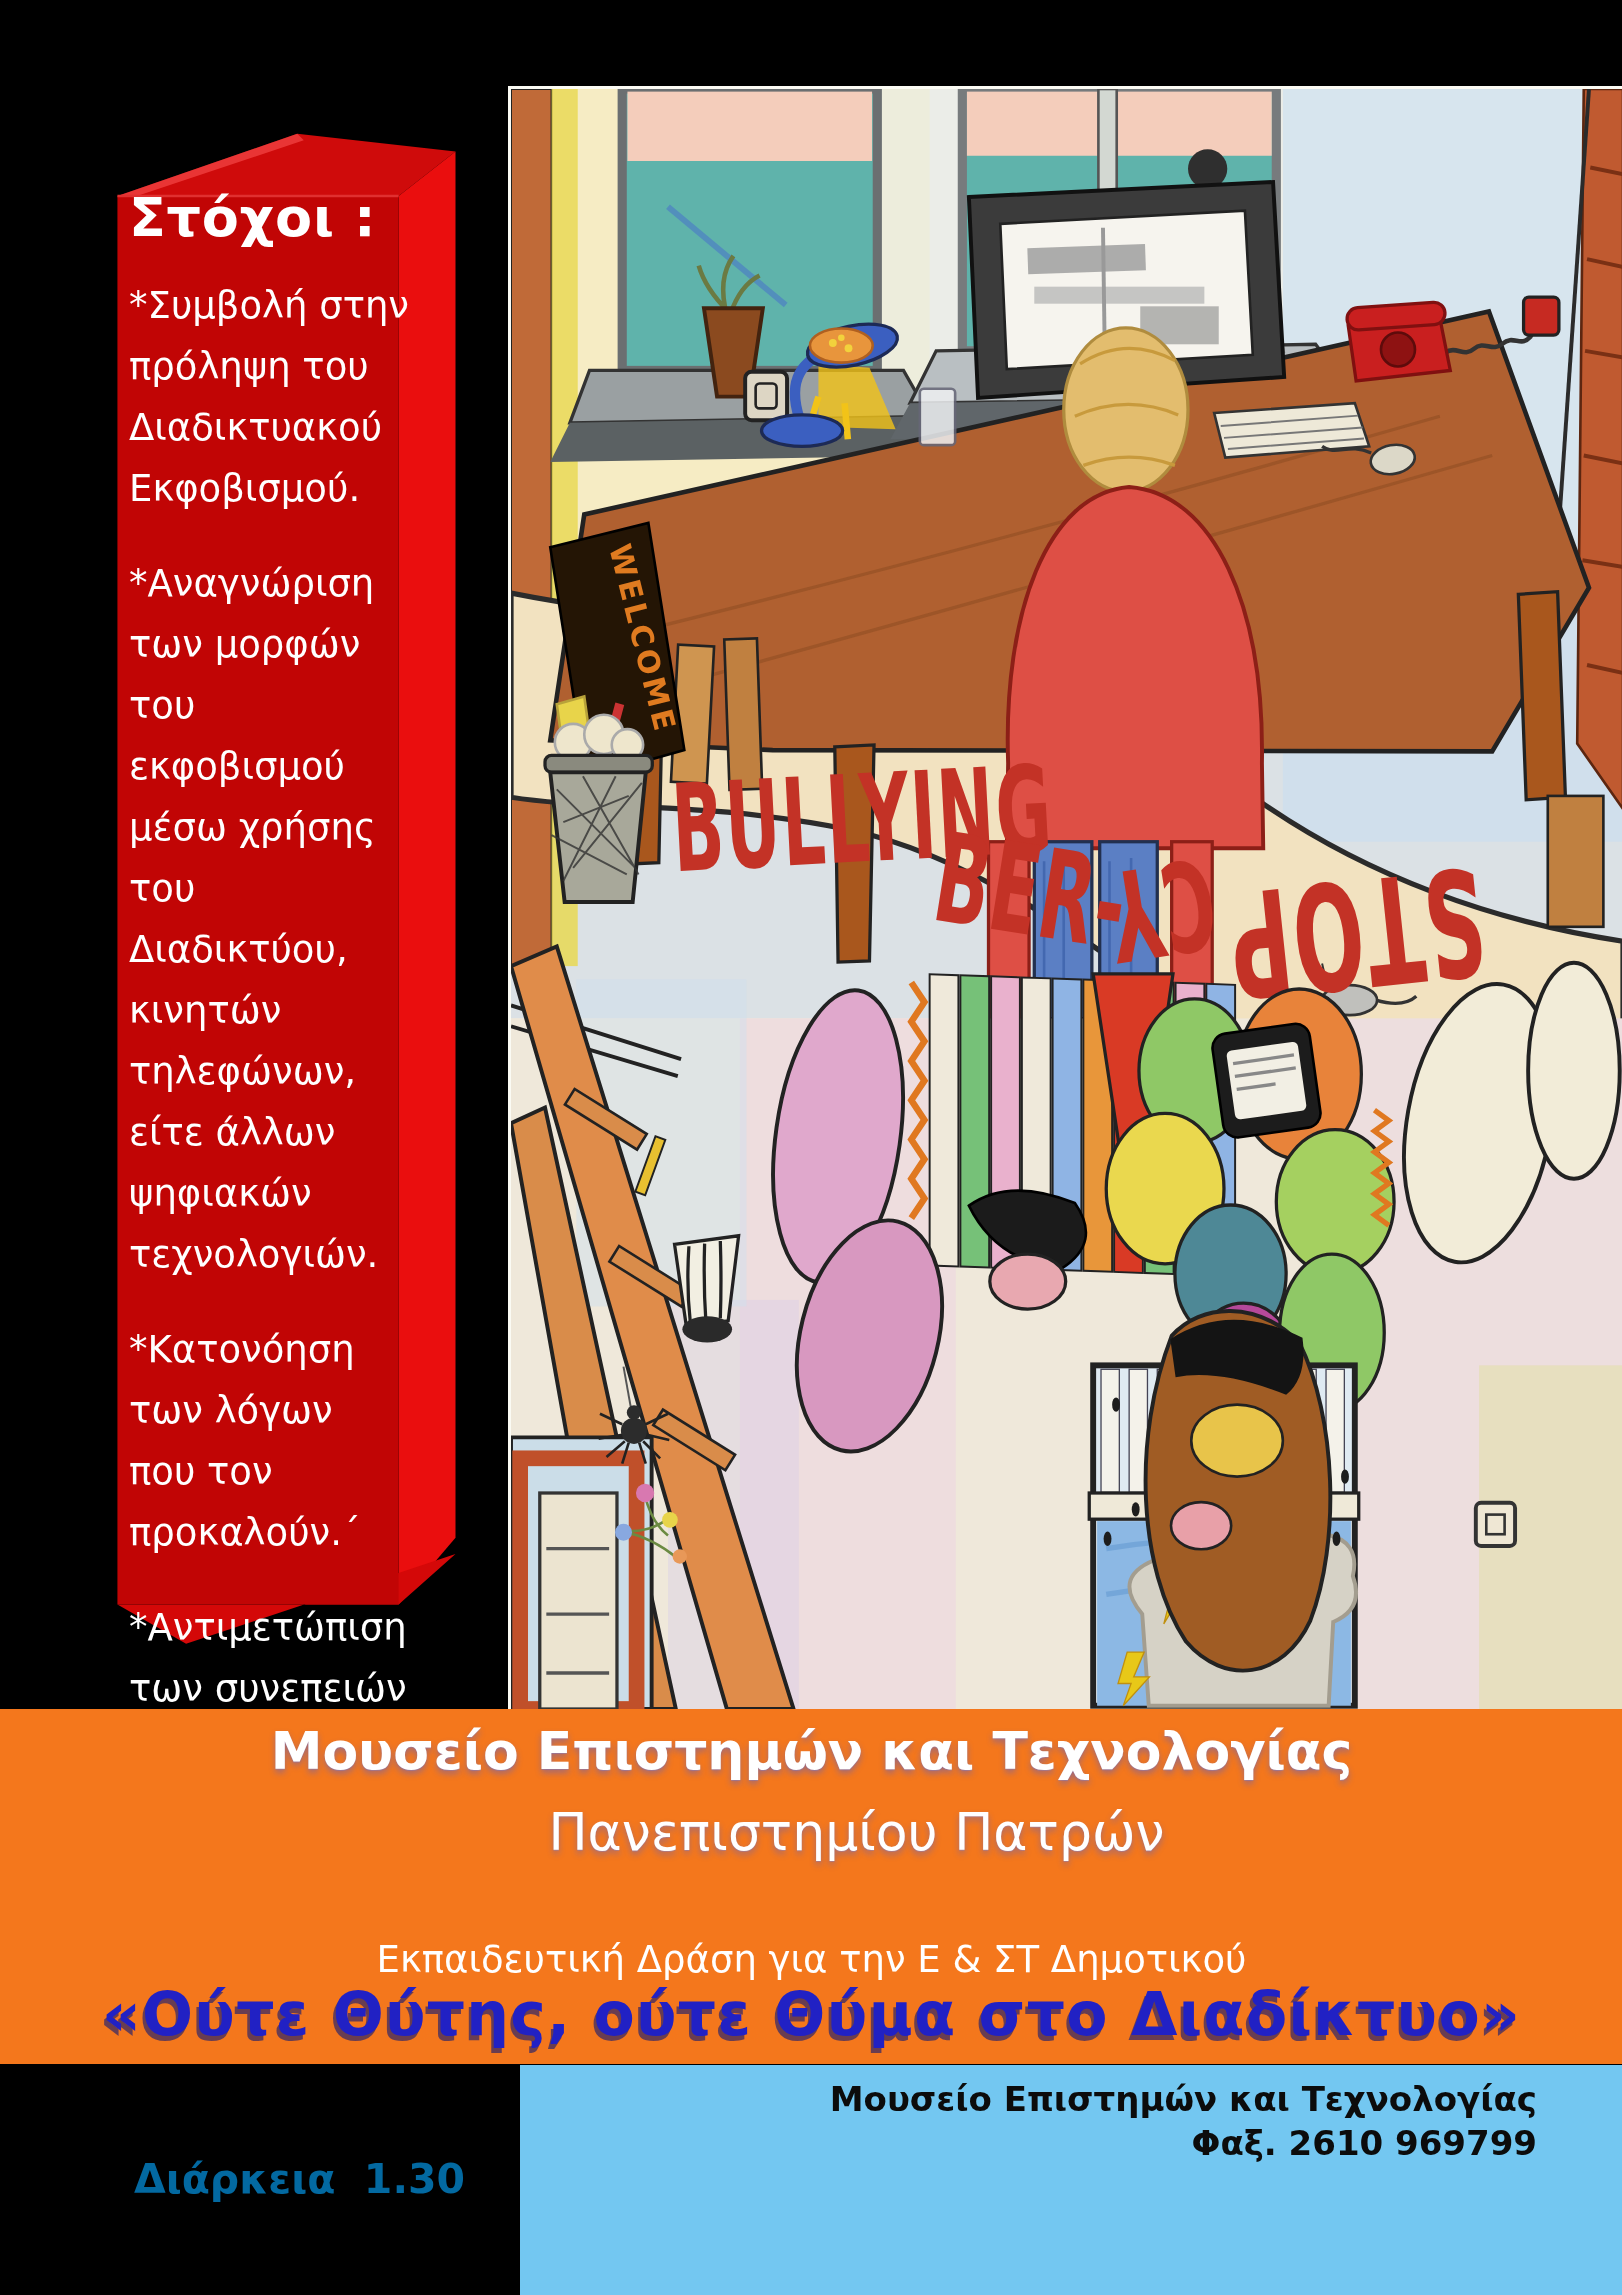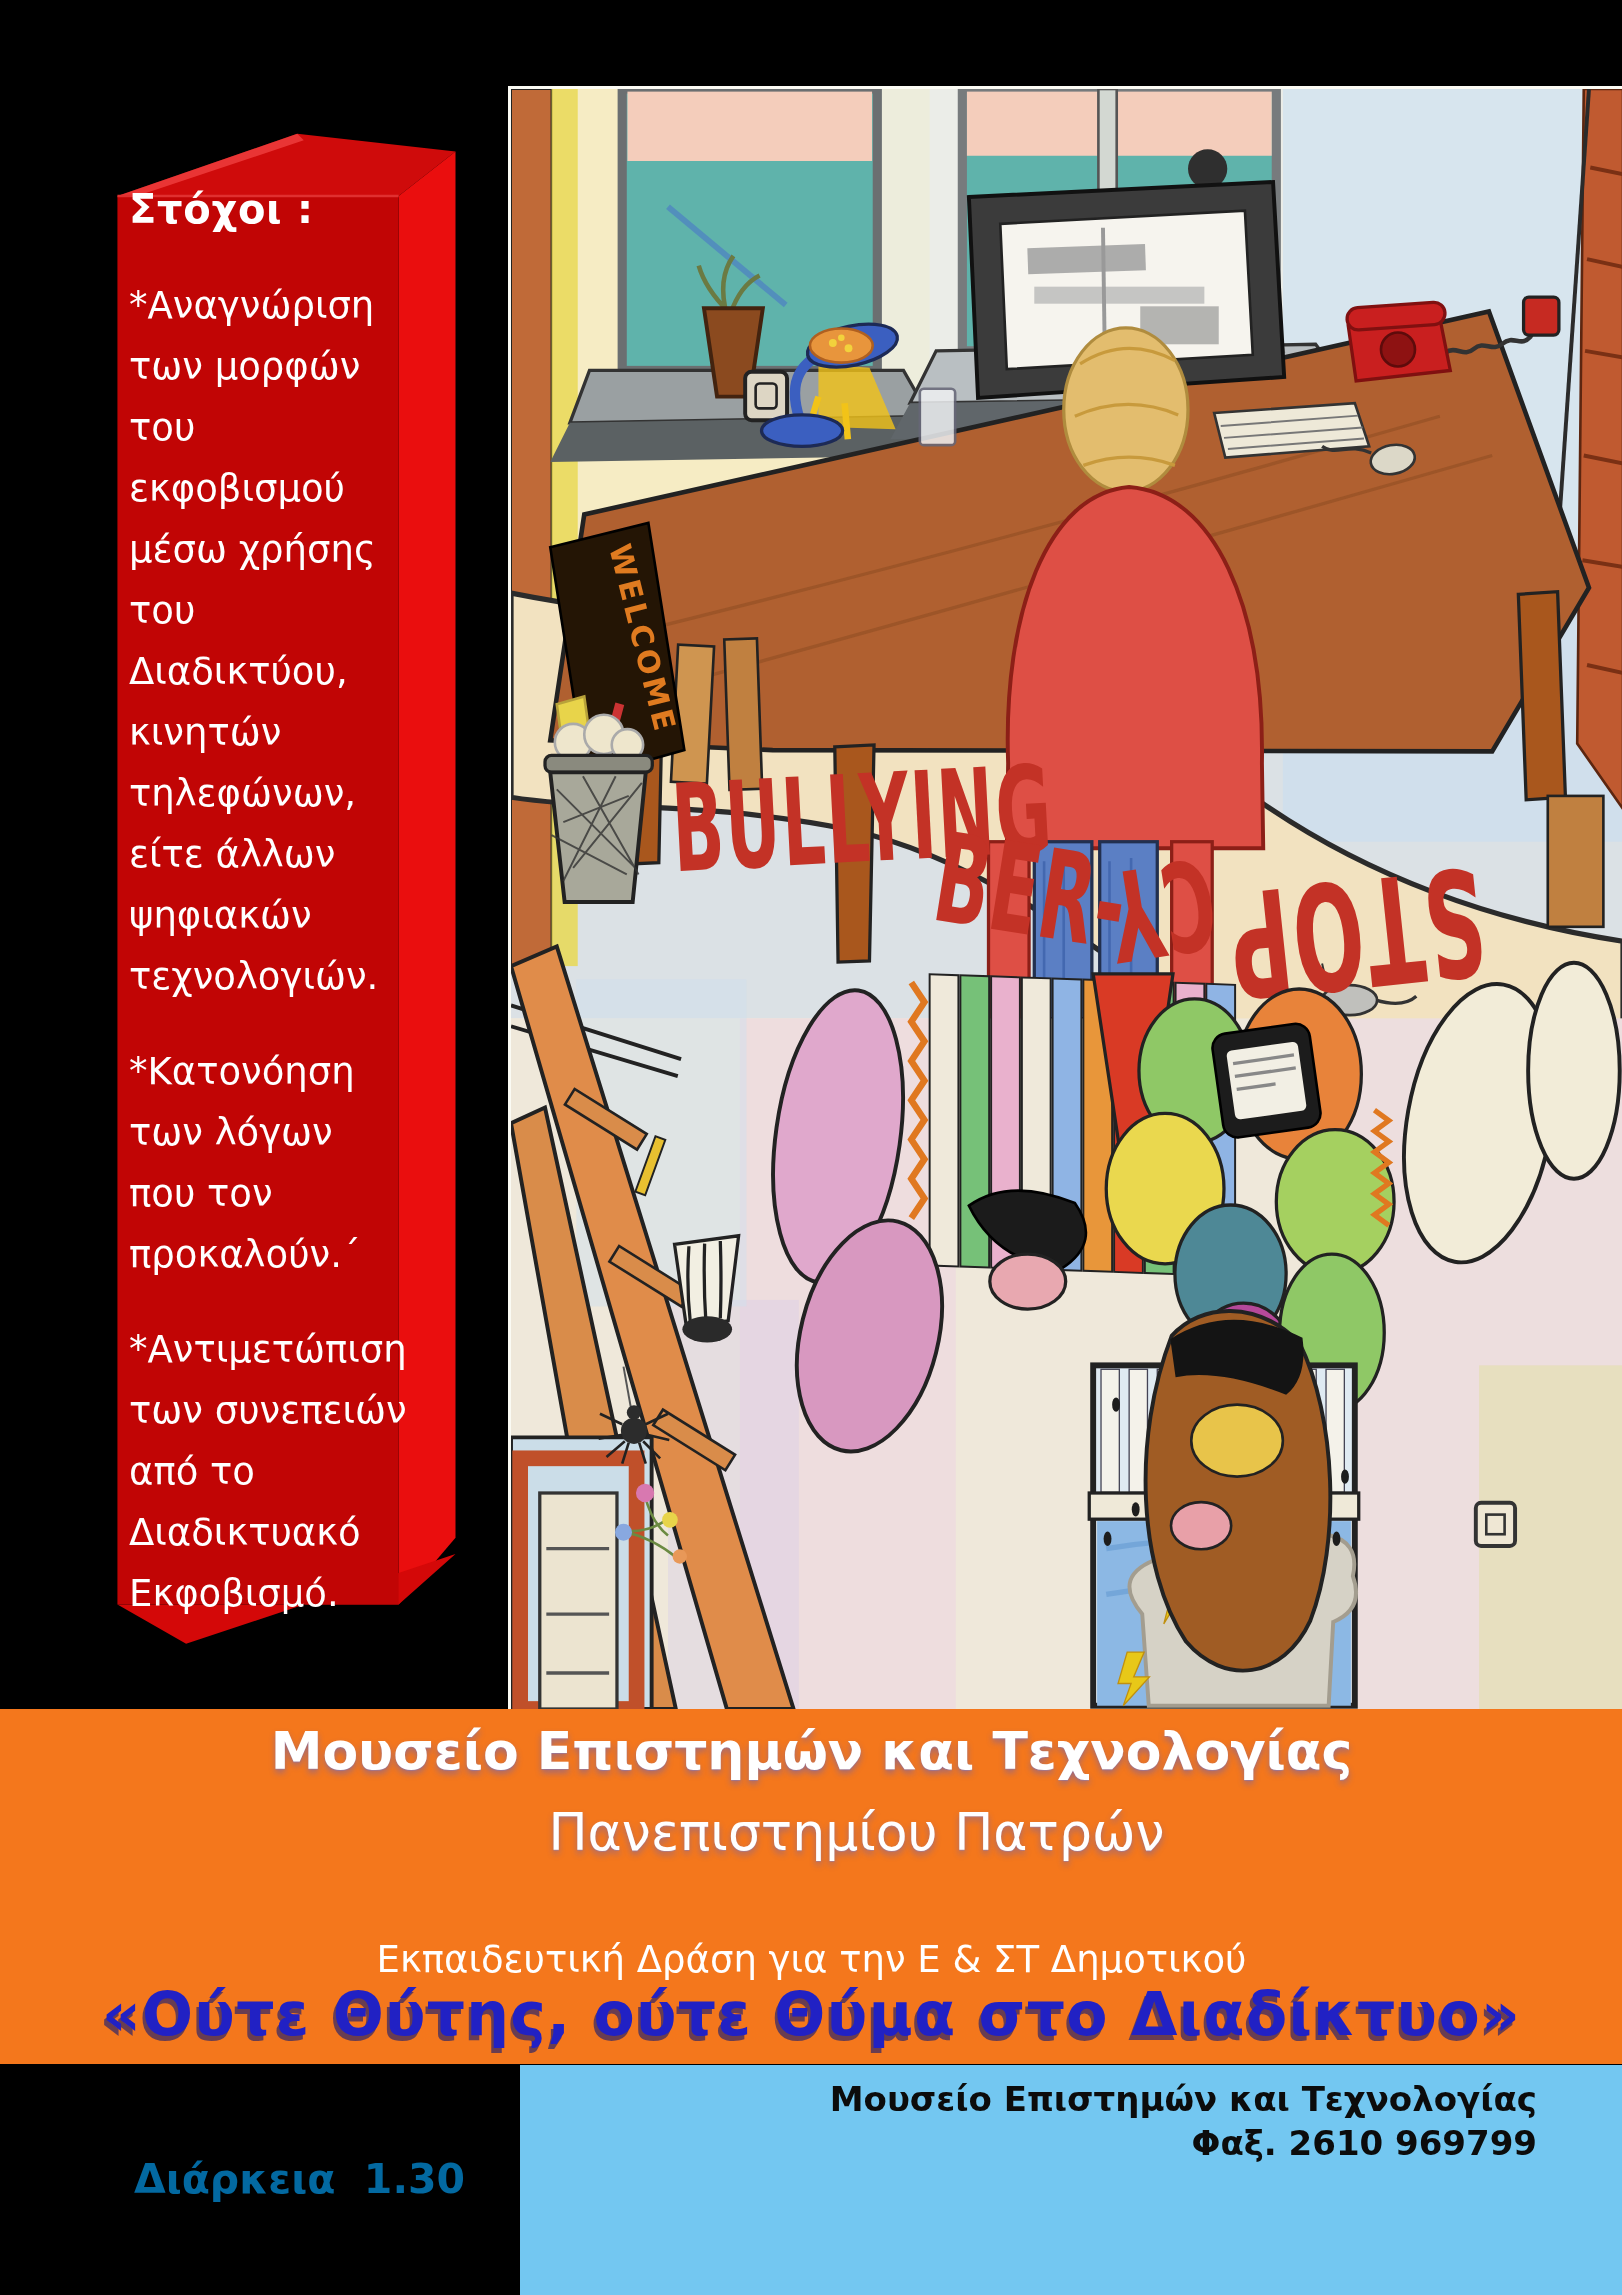--- a/index.html
+++ b/index.html
@@ -3,21 +3,21 @@
 <meta charset="utf-8">
 <style>
   html,body{margin:0;padding:0;background:#000;}
   .page{position:relative;width:1623px;height:2295px;background:#000;overflow:hidden;
         font-family:"DejaVu Sans","Liberation Sans",sans-serif;}
 
   
   .goals-box{position:absolute;left:88px;top:124px;width:376px;height:1525px;}
   .goals-box svg{position:absolute;left:0;top:0;width:100%;height:100%;}
   .goals-text{position:absolute;left:41px;top:62px;width:283px;color:#ffffff;}
-  .goals-title{font-size:40px;font-weight:bold;margin:0 0 43px 0;letter-spacing:0.7px;}
+  .goals-title{font-size:54px;font-weight:bold;margin:0 0 26px 0;letter-spacing:0.7px;}
   .goal-item{font-size:37px;line-height:61px;margin:0 0 34px 0;white-space:pre-line;font-weight:400;}
 
   
   .photo{position:absolute;left:508px;top:86px;width:1115px;height:1623px;box-sizing:border-box;
          border-top:3.9px solid #fbfbf4;border-left:3.3px solid #fbfbf4;background:#f3ecdc;}
   .photo svg{display:block;width:100%;height:100%;}
 
   
   .banner{position:absolute;left:0;top:1709px;width:1623px;height:355px;background:#f4771c;}
   .banner-line{position:absolute;left:0;width:100%;text-align:center;margin:0;}
@@ -45,20 +45,24 @@
     <svg viewBox="0 0 575 2330" preserveAspectRatio="none">
       <polygon points="45,110 320,15 562,42 475,110" fill="#cf0b0b"></polygon>
       <polygon points="45,110 320,15 330,25 60,115" fill="#ff5a5a" opacity="0.55"></polygon>
       <polygon points="475,110 562,42 562,2160 475,2262" fill="#ea0e0e"></polygon>
       <polygon points="45,2262 475,2262 562,2185 150,2322" fill="#d40808"></polygon>
       <rect x="45" y="110" width="430" height="2152" fill="#c10505"></rect>
       <polyline points="45,110 475,110" stroke="#e03030" stroke-width="4" fill="none"></polyline>
     </svg>
     <div class="goals-text">
       <p class="goals-title">Στόχοι :</p>
+      <p class="goal-item">*Συμβολή στην
+πρόληψη του
+Διαδικτυακού
+Εκφοβισμού.</p>
       <p class="goal-item">*Αναγνώριση
 των μορφών
 του εκφοβισμού
 μέσω  χρήσης
 του  Διαδικτύου,
 κινητών
 τηλεφώνων,
 είτε άλλων
 ψηφιακών
 τεχνολογιών.</p>

